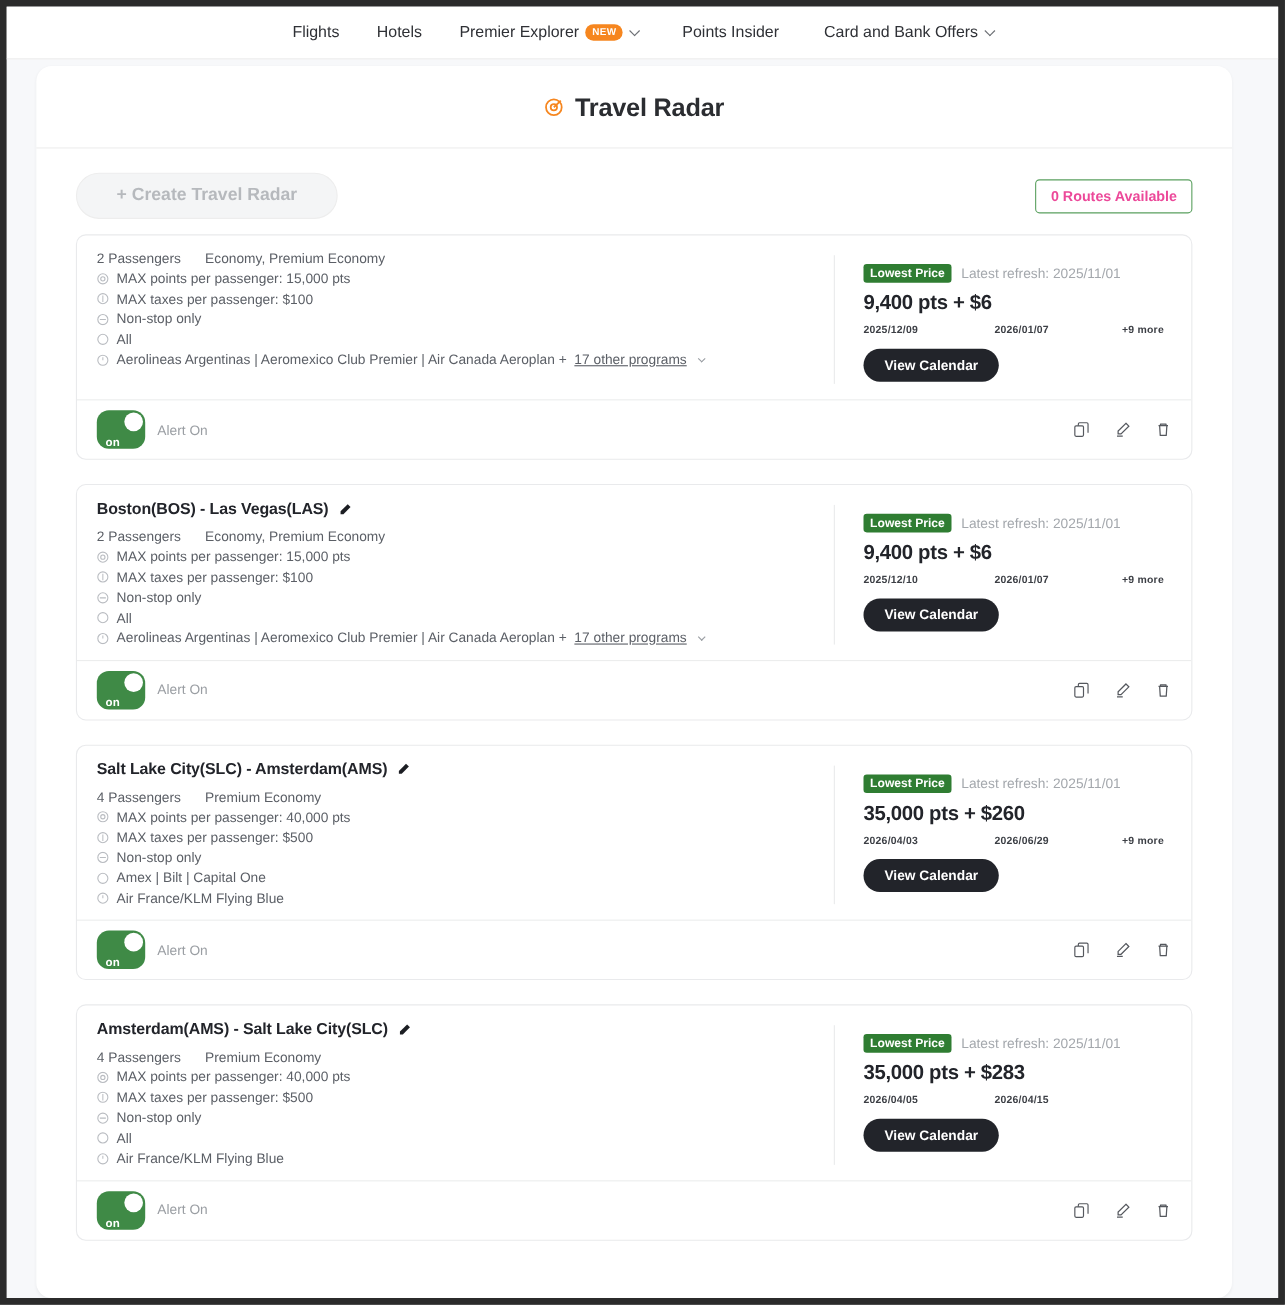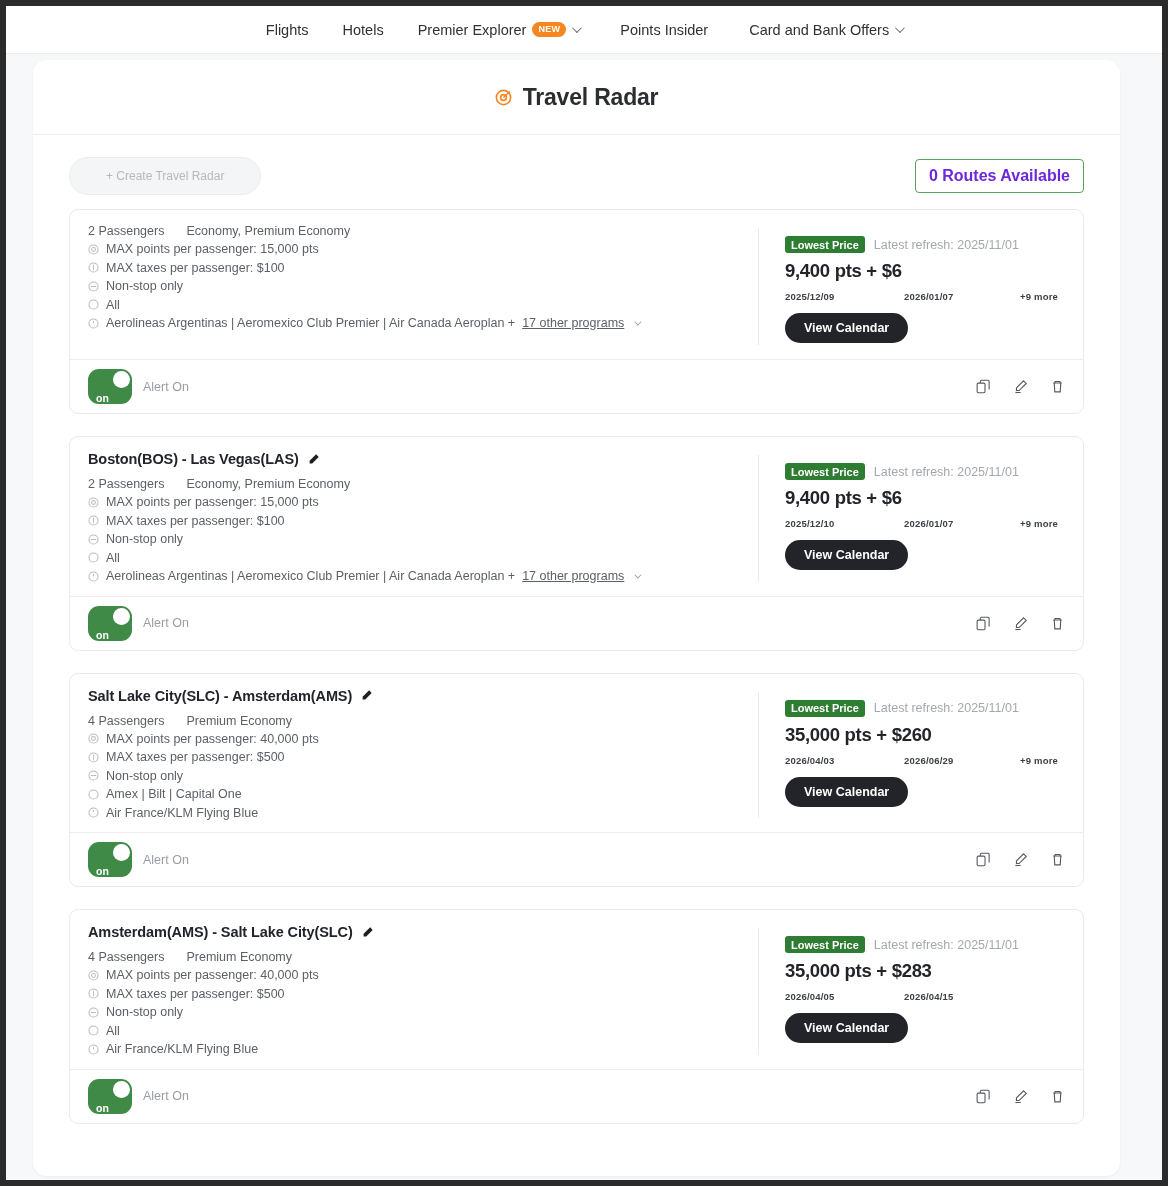--- a/index.html
+++ b/index.html
@@ -76,30 +76,30 @@
   }
   .toolbar {
     display: flex; align-items: center; justify-content: space-between;
     padding: 22px 36px 0 36px;
   }
   .create-btn {
     background: #f4f5f6;
     border: 1px solid #ededed;
     border-radius: 22px;
     color: #b6b9bd;
-    font-size: 12px;
-    font-weight: normal;
+    font-size: 16px;
+    font-weight: bold;
     padding: 11px 36px;
     cursor: not-allowed;
   }
   .routes-badge {
     border: 1.5px solid #5aa05f;
     border-radius: 4px;
-    color: #6d28d9;
-    font-size: 16px;
+    color: #ec4899;
+    font-size: 13px;
     font-weight: bold;
     padding: 7px 13px;
     margin-left: 41px;
   }
   
   .cards { padding: 14px 36px 30px 36px; }
   .card {
     border: 1px solid #e9eaec;
     border-radius: 9px;
     margin-bottom: 22px;

